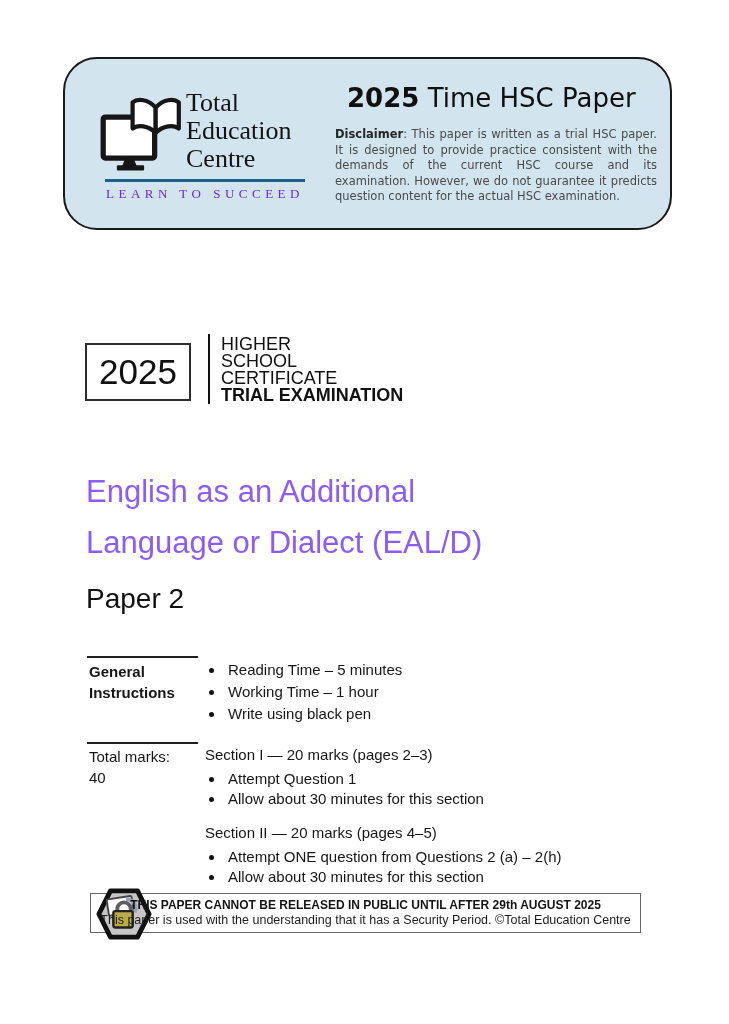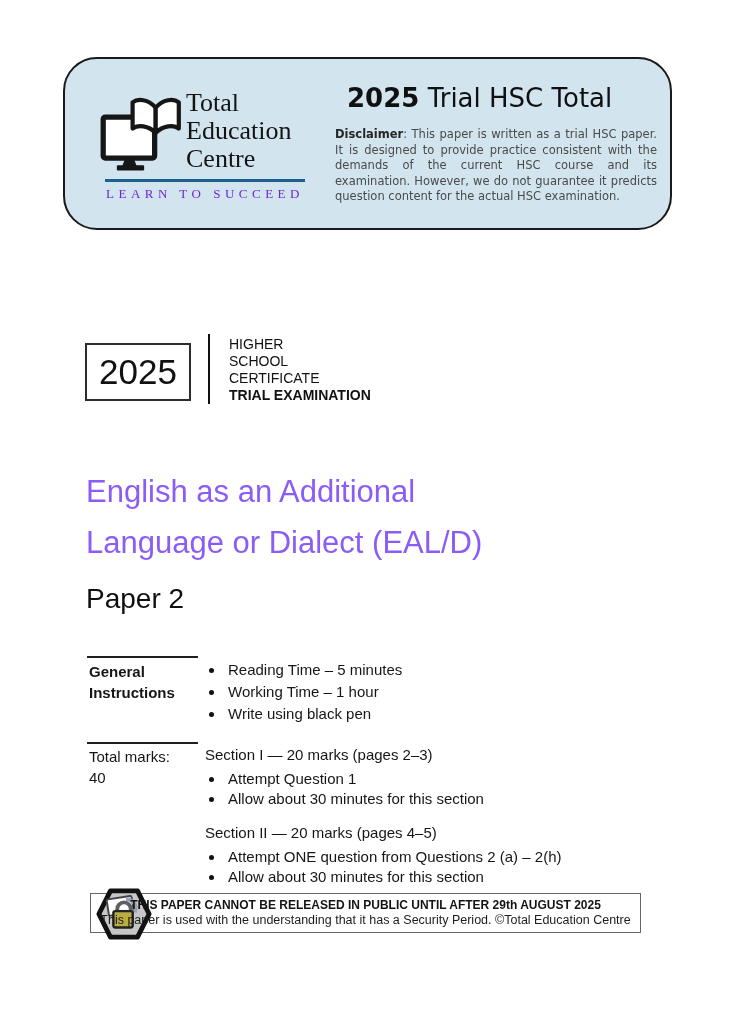--- a/index.html
+++ b/index.html
@@ -36,21 +36,21 @@
   }
   .hdr-disclaimer b { color:#262626; }
 
   
   .year-box {
     position:absolute; left:85px; top:343px; width:106px; height:58px;
     border:2px solid #2c2c2c; display:flex; align-items:center; justify-content:center;
     font-size:35px; color:#111;
   }
   .hsc-divider { position:absolute; left:208px; top:334px; width:2px; height:70px; background:#111; }
-  .hsc-lines { position:absolute; left:229px; top:336px; font-size:14px; line-height:17px; color:#111; }
+  .hsc-lines { position:absolute; left:221px; top:336px; font-size:18px; line-height:17px; color:#111; }
   .hsc-lines .bold { font-weight:bold; }
 
   
   .subject-title { position:absolute; left:86px; top:466px; font-size:31px; line-height:51px; color:#8b5cf6; }
   .paper-label  { position:absolute; left:86px; top:583px; font-size:28px; color:#101010; }
 
   
   .rule { position:absolute; height:2px; background:#1f1f1f; }
   .gi-rule { left:87px; top:656px; width:111px; }
   .tm-rule { left:87px; top:742px; width:111px; }
@@ -95,21 +95,21 @@
       <path d="M54 12 C61 4 71 3 76 7 L76 32 C71 28 61 29 54 36 Z" fill="#ffffff" stroke="#161616" stroke-width="4" stroke-linejoin="round"></path>
     </svg>
     <div class="logo-name">
       <div>Total</div>
       <div>Education</div>
       <div>Centre</div>
     </div>
     <div class="logo-rule"></div>
     <div class="logo-tagline">LEARN TO SUCCEED</div>
 
-    <div class="hdr-title"><span class="yr">2025</span><span> Trial HSC Total</span></div>
+    <div class="hdr-title"><span class="yr">2025</span><span> Time HSC Paper</span></div>
     <p class="hdr-disclaimer"><b>Disclaimer</b><span>: This paper is written as a trial HSC paper. It is designed to provide practice consistent with the demands of the current HSC course and its examination. However, we do not guarantee it predicts question content for the actual HSC examination.</span></p>
   </div>
 
   <div class="year-box">
     <span>2025</span>
   </div>
   <div class="hsc-divider"></div>
   <div class="hsc-lines">
     <div>HIGHER</div>
     <div>SCHOOL</div>

